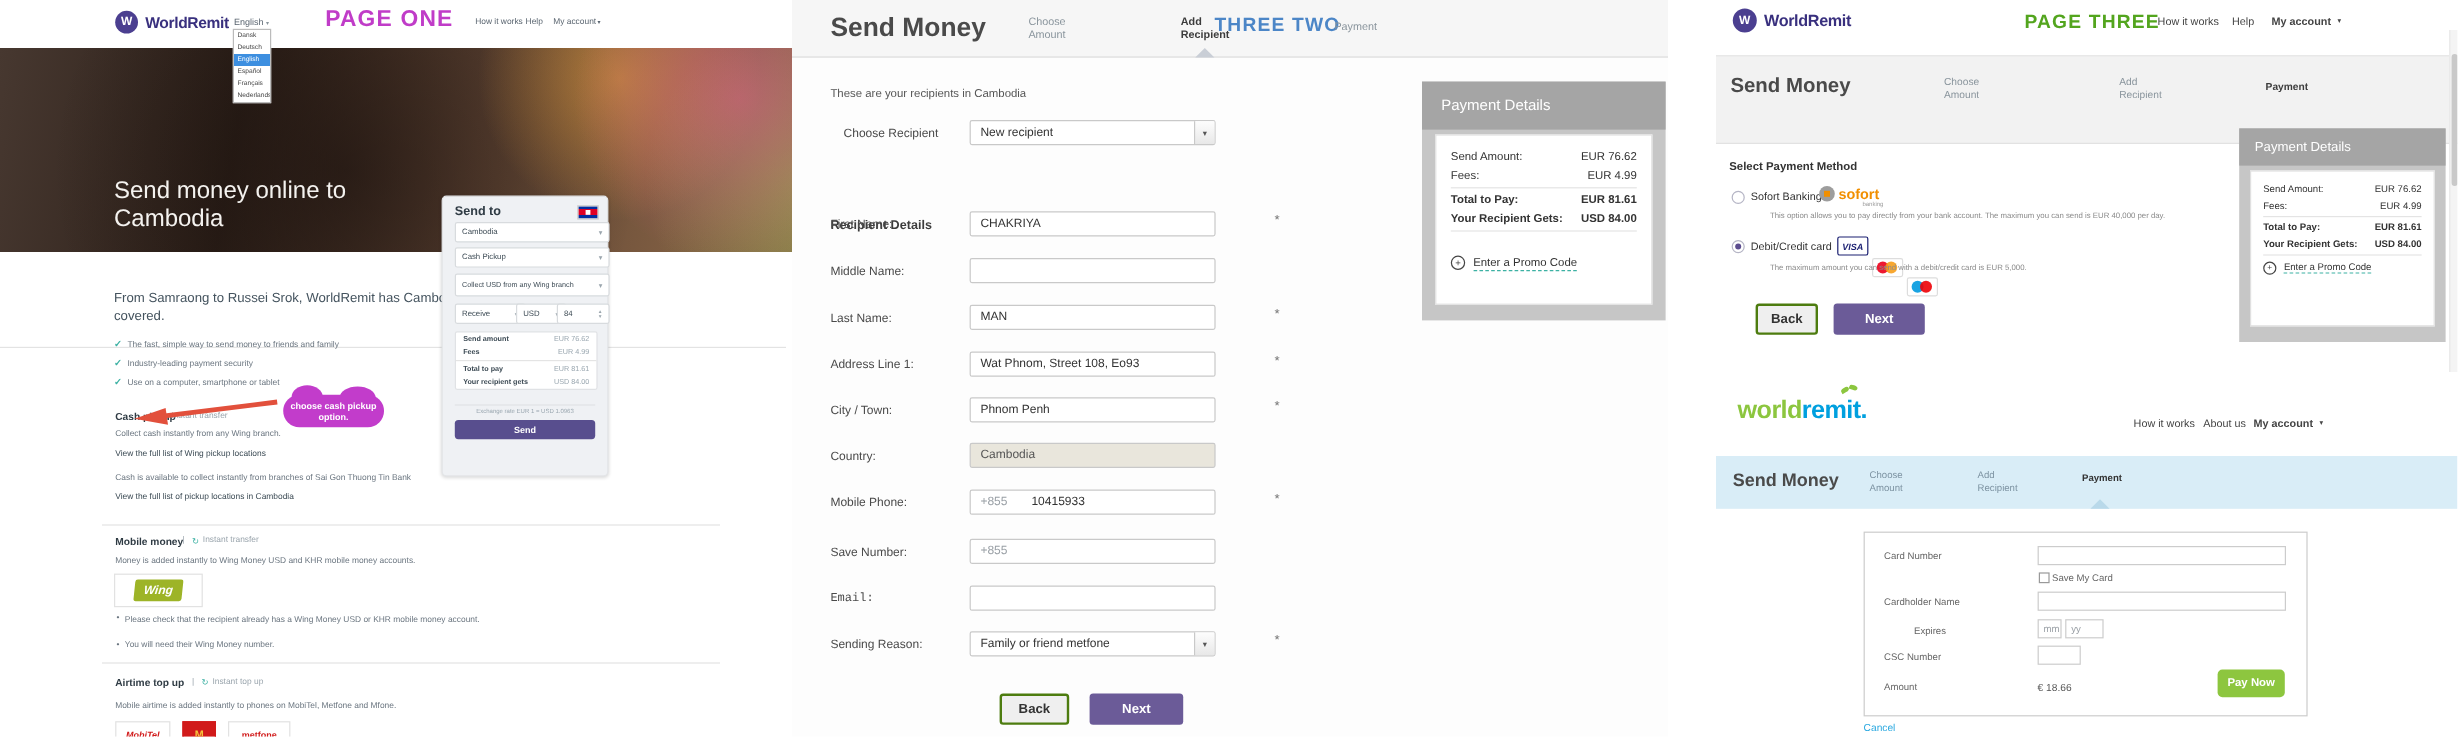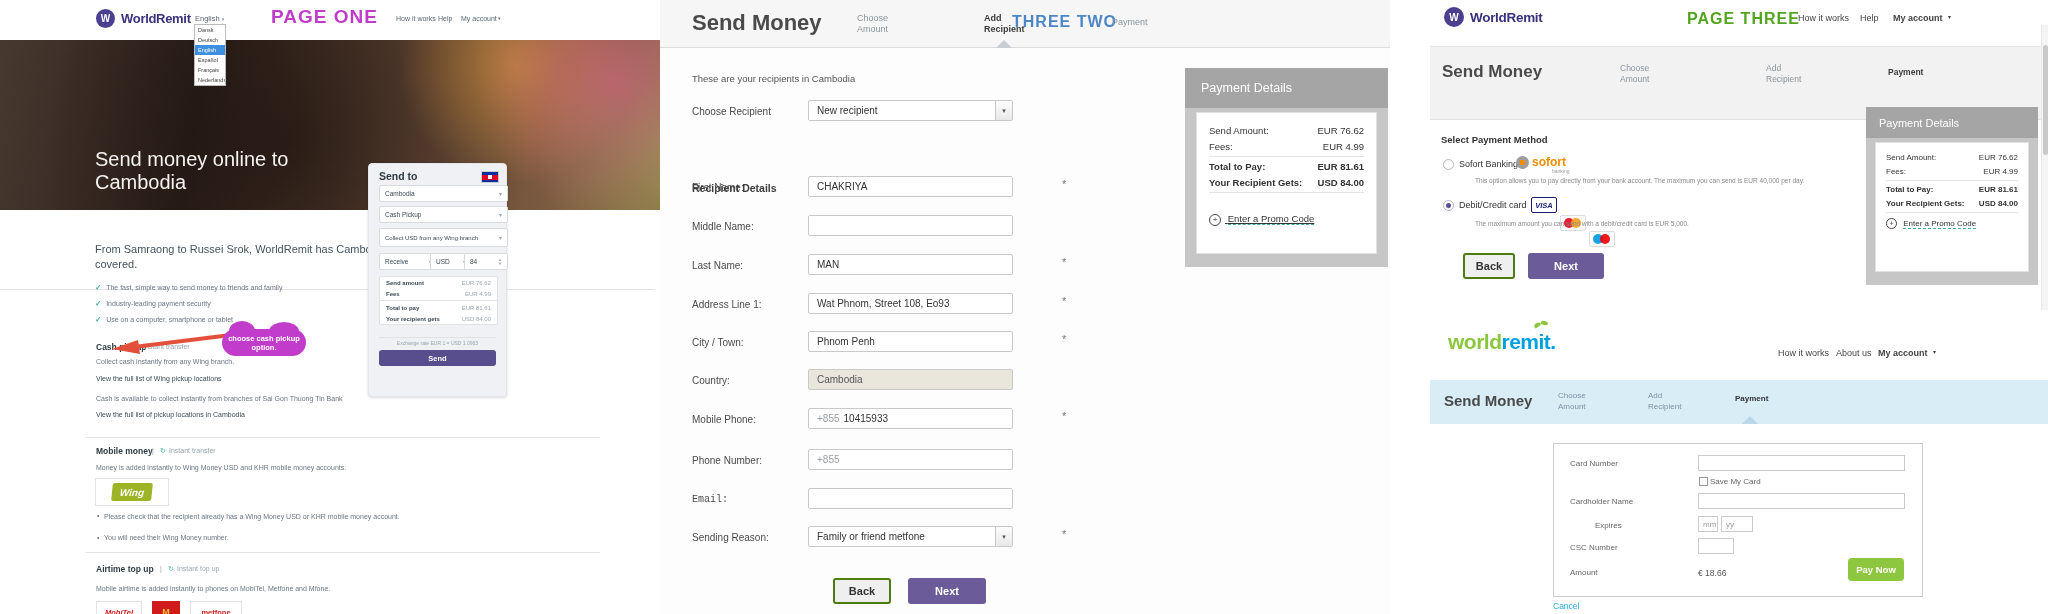--- a/index.html
+++ b/index.html
@@ -23,21 +23,21 @@
     radial-gradient(circle at 72% 15%,rgba(250,170,60,.5),transparent 22%),
     radial-gradient(circle at 40% 60%,rgba(20,12,10,.55),transparent 55%),
     linear-gradient(100deg,#473830 0%,#2c1f18 28%,#5c4232 55%,#7d5c41 78%,#8f6e4d 100%);}
   .hero-title{font-size:20px;line-height:23px;color:#f4f2ef;font-weight:normal;}
   .check{color:#3cb1a3;font-size:8px;font-weight:bold;}
   .small-gray{font-size:7px;color:#6b7680;}
   .link-dark{font-size:7px;color:#3b4a54;}
   .sec-title{font-size:8.5px;font-weight:bold;color:#2f3b44;}
   .sec-tag{font-size:7px;color:#9aa5ad;}
   .hr1{height:1px;background:#e3e3e3;}
-  .cloud{background:#c23ccb;border-radius:14px;}
+  .cloud{background:#c23ccb;border-radius:14px;margin-left:14px;}
   .cloud::before{content:"";position:absolute;left:7px;top:-8px;width:26px;height:20px;background:#c23ccb;border-radius:50%;}
   .cloud::after{content:"";position:absolute;right:7px;top:-7px;width:30px;height:19px;background:#c23ccb;border-radius:50%;}
   .cloud-txt{position:relative;z-index:2;color:#fff;font-size:7.5px;font-weight:bold;text-align:center;line-height:9px;padding-top:5px;}
   .wing-badge{background:#9db427;color:#fff;font-style:italic;font-weight:bold;font-size:10px;
               display:flex;align-items:center;justify-content:center;transform:skewX(-6deg);border-radius:2px;}
   .logo-box{background:#fff;border:1px solid #e2e2e2;display:flex;align-items:center;justify-content:center;}
   
   .widget{left:368px;top:163px;width:137px;height:232px;background:#eff1f4;border:1px solid #e3e5e8;
           border-radius:4px;box-shadow:0 1px 3px rgba(0,0,0,.15);z-index:5;}
   .w-sel{position:absolute;background:#fff;border:1px solid #d8dbde;border-radius:2px;font-size:6.5px;color:#3c4a54;
@@ -270,21 +270,21 @@
     <div class="abs step active" style="left:324px;top:13px;">
       <div>Add</div>
         <div>Recipient</div>
       </div>
     <div class="abs badge2" style="left:352px;top:13px;">THREE TWO</div>
     <div class="abs step" style="left:452px;top:17px;">Payment</div>
     <div class="abs caret-up" style="left:336px;top:40px;"></div>
 
     <div class="abs" style="left:32px;top:73px;font-size:9.5px;color:#555;">These are your recipients in Cambodia</div>
 
-    <div class="f-label" style="top:106px;">Choose Recipient</div>
+    <div class="f-label" style="top:106px;margin-left:11px;">Choose Recipient</div>
     <div class="f-input f-select" style="top:100px;">
       <span>New recipient</span>
       <span class="arrow-seg">▾</span>
       </div>
 
     <div class="f-label" style="top:146px;font-weight:bold;font-size:10.5px;color:#3c3c3c;margin-top:36px;">Recipient Details</div>
 
     <div class="f-label" style="top:182px;">First Name:</div>
     <div class="f-input" style="top:176px;">
         <span>CHAKRIYA</span>
@@ -313,25 +313,25 @@
     <div class="f-star" style="top:333px;">*</div>
 
     <div class="f-label" style="top:375px;">Country:</div>
     <div class="f-input disabled-input" style="top:369px;">
         <span>Cambodia</span>
       </div>
 
     <div class="f-label" style="top:414px;">Mobile Phone:</div>
     <div class="f-input" style="top:408px;">
       <span class="ph">+855</span>
-      <span style="margin-left:4px;text-align:center;">10415933</span>
+      <span style="margin-left:20px;text-align:center;">10415933</span>
       </div>
     <div class="f-star" style="top:410px;">*</div>
 
-    <div class="f-label" style="top:455px;">Phone Number:</div>
+    <div class="f-label" style="top:455px;">Save Number:</div>
     <div class="f-input" style="top:449px;">
         <span class="ph">+855</span>
       </div>
 
     <div class="f-label" style="top:494px;font-family:Liberation Mono, monospace;">Email:</div>
     <div class="f-input" style="top:488px;"></div>
 
     <div class="f-label" style="top:532px;">Sending Reason:</div>
     <div class="f-input f-select" style="top:526px;">
       <span>Family or friend metfone</span>
@@ -356,21 +356,21 @@
         <div class="pd-hr"></div>
         <div class="pd-row" style="font-weight:bold;margin-bottom:5px;">
             <span>Total to Pay:</span>
             <span>EUR 81.61</span>
           </div>
         <div class="pd-row" style="font-weight:bold;">
             <span>Your Recipient Gets:</span>
             <span>USD 84.00</span>
           </div>
         <div class="pd-hr"></div>
-        <div style="margin-top:20px;text-decoration:underline;">
+        <div style="margin-top:20px;">
           <span class="promo-plus">+</span>
           <span class="promo-txt">Enter a Promo Code</span></div>
       </div>
     </div>
   </section>
 
   <section class="abs p3">
     <span class="abs wr-circle" style="left:14px;top:7px;width:20px;height:20px;">W</span>
     <span class="abs wr-word" style="left:40px;top:10px;font-size:13.5px;">WorldRemit</span>
     <div class="abs badge3" style="left:257px;top:10px;">PAGE THREE</div>

